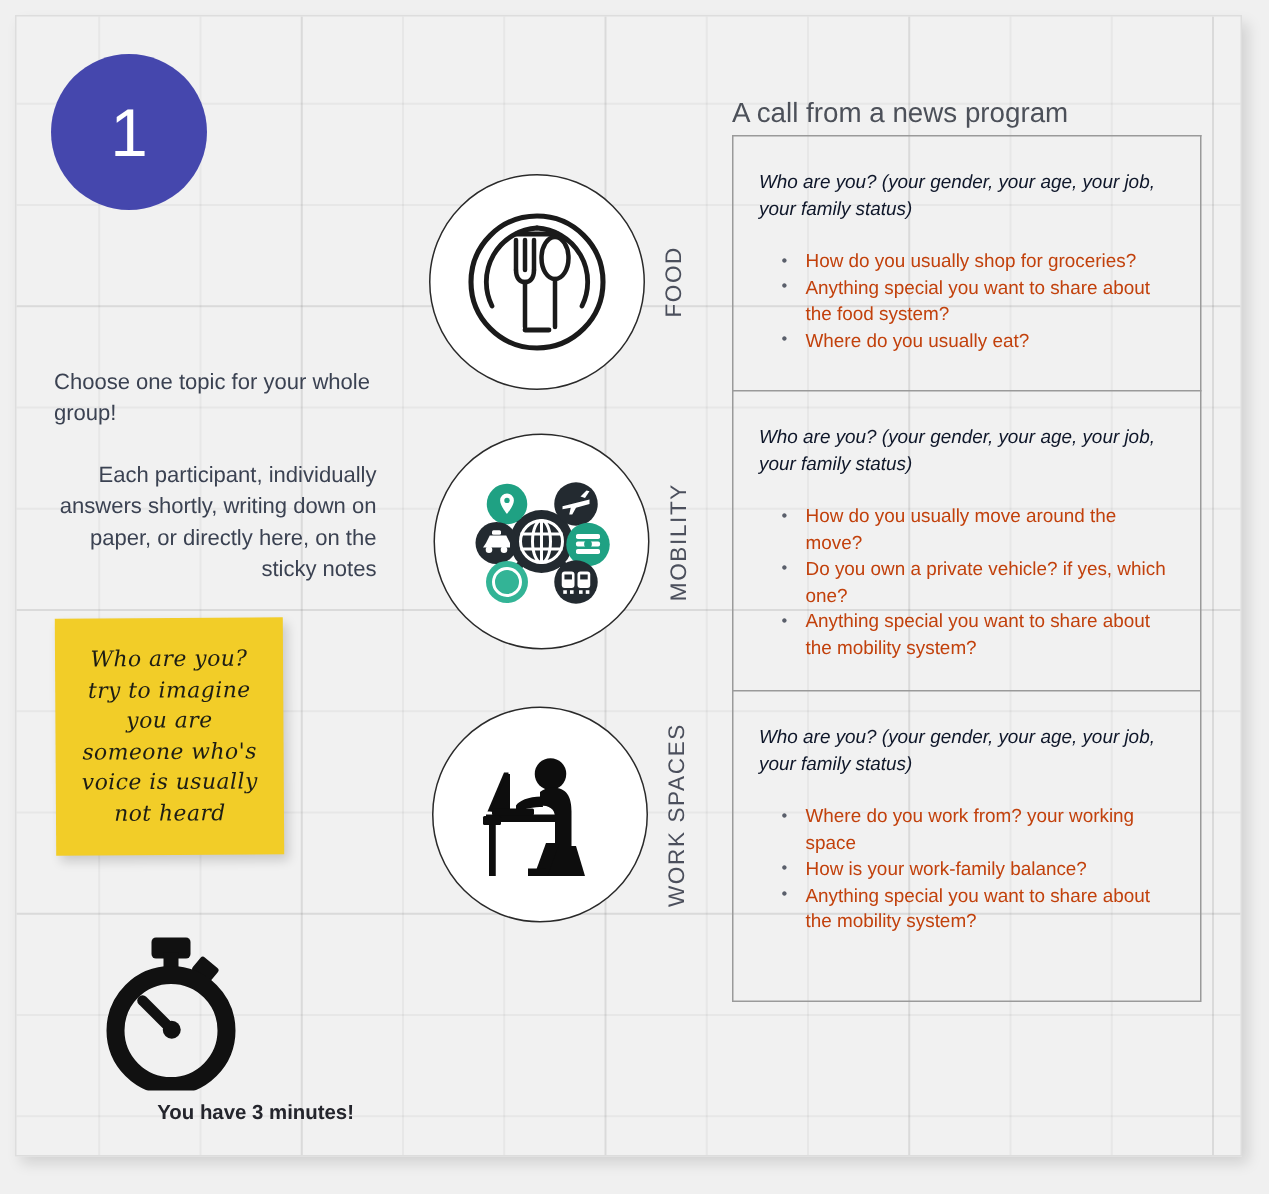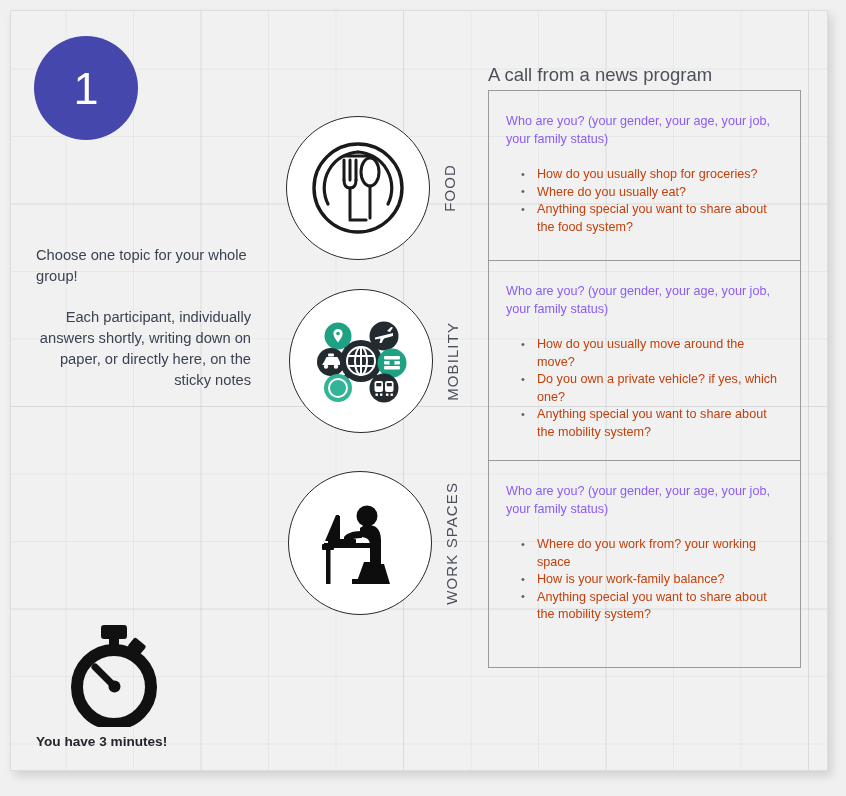--- a/index.html
+++ b/index.html
@@ -92,20 +92,21 @@
     color: #1d1d14;
     letter-spacing: 0.3px;
     white-space: pre-line;
   }
 
   
   #timer-block {
     position: absolute;
     left: 25px; top: 612px;
     width: 200px;
+    text-align: right;
   }
   #stopwatch-icon { display: block; margin-left: 29px; }
   #timer-label {
     margin-top: 7px;
     font-size: 13.6px;
     font-weight: bold;
     color: #24252c;
   }
 
   
@@ -155,21 +156,22 @@
   .qcard {
     border: 1px solid #9a9a9a;
     border-bottom: none;
     background: transparent;
     padding: 22px 17px 17px 17px;
   }
   .qcard:last-child { border-bottom: 1px solid #9a9a9a; }
   .qcard-header {
     font-size: 12.6px;
     line-height: 17.5px;
-    color: #8b5cf6;
+    color: #0f172a;
+    font-style: italic;
   }
   .qcard ul {
     margin: 18px 0 0 13px;
     padding: 0;
     list-style: none;
   }
   .qcard li {
     position: relative;
     font-size: 12.6px;
     line-height: 17.5px;
@@ -197,20 +199,28 @@
   <div id="grid"></div>
   <div id="grid-major"></div>
 
   <div id="step-badge">
     <span>1</span>
   </div>
 
   <div class="instruction" id="instr-1">Choose one topic for your whole group!</div>
   <div class="instruction" id="instr-2">Each participant, individually answers shortly, writing down on paper, or directly here, on the sticky notes</div>
 
+  <div id="sticky">
+    <div id="sticky-text">Who are you?
+try to imagine
+you are
+someone who's
+voice is usually
+not heard</div>
+  </div>
 
   <div id="timer-block">
     <svg id="stopwatch-icon" width="98" height="104" viewBox="0 0 98 104" fill="none">
       <rect x="36" y="2" width="26" height="14" rx="3" fill="#111111"></rect>
       <rect x="44" y="12" width="10" height="11" fill="#111111"></rect>
       <rect x="70" y="14" width="15" height="12" rx="2" fill="#111111" transform="rotate(40 70 14)"></rect>
       <circle cx="49" cy="64" r="37" stroke="#111111" stroke-width="12" fill="none"></circle>
       <path d="M30 44 L49 63" stroke="#111111" stroke-width="7" stroke-linecap="round"></path>
       <circle cx="49.5" cy="63.5" r="6" fill="#111111"></circle>
     </svg>
@@ -350,22 +360,22 @@
   </div>
 
   <div id="panel-title">A call from a news program</div>
 
   <div id="cards">
 
     <div class="qcard" id="card-0">
       <div class="qcard-header">Who are you? (your gender, your age, your job, your family status)</div>
       <ul>
         <li>How do you usually shop for groceries?</li>
+        <li>Anything special you want to share about the food system?</li>
         <li>Where do you usually eat?</li>
-        <li>Anything special you want to share about the food system?</li>
       </ul>
     </div>
 
     <div class="qcard" id="card-1">
       <div class="qcard-header">Who are you? (your gender, your age, your job, your family status)</div>
       <ul>
         <li>How do you usually move around the move?</li>
         <li>Do you own a private vehicle? if yes, which one?</li>
         <li>Anything special you want to share about the mobility system?</li>
       </ul>

